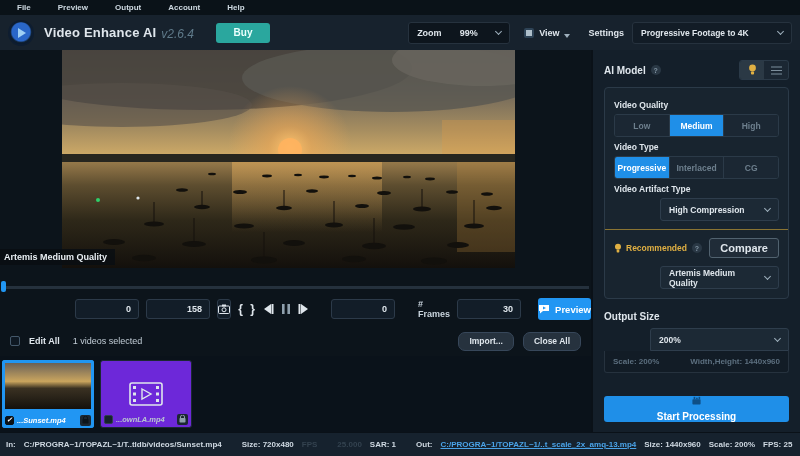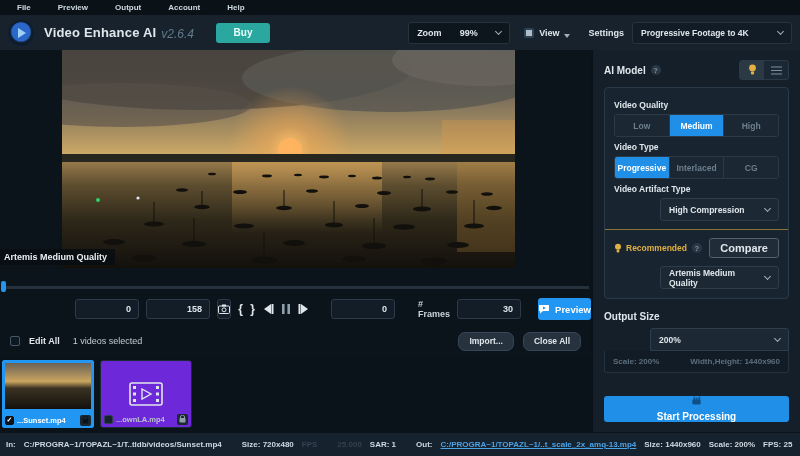--- a/index.html
+++ b/index.html
@@ -60,21 +60,21 @@
   .editrow { position:absolute; left:0; top:278px; width:591px; height:26px; display:flex; align-items:center; padding:0 10px; gap:9px; }
   .cb { width:10px; height:10px; border:1.5px solid #44586a; border-radius:2px; background:#0e1822; flex:none; cursor:pointer; }
   .editrow .lbl { font-size:9px; font-weight:bold; }
   .editrow .status { font-size:9px; color:#c2cdd6; margin-left:4px; }
   .smallbtn { height:19px; padding:0 10px; background:#26323e; border:1px solid #37475a; border-radius:7px;
     color:#dfe6ec; font-size:8.5px; font-weight:bold; cursor:pointer; font-family:inherit; }
   .editrow .spacer { flex:1; }
 
   
   .filestrip { position:absolute; left:0; top:306px; width:591px; height:76px; background:#0a121a; display:flex; gap:6px; padding:4px 0 0 2px; }
-  .thumb { width:92px; height:68px; border-radius:3px; overflow:hidden; position:relative; cursor:pointer; }
+  .thumb { width:92px; height:68px; border-radius:3px; overflow:hidden; position:relative; cursor:pointer;font-style:italic; }
   .thumb.sel { background:#2196f3; box-shadow:0 0 0 2px #2196f3 inset; }
   .thumb.unsel { background:#6d28d9; border:1px solid #1c2833; display:flex; flex-direction:column;justify-content:flex-end; }
   .thumb .pic { position:absolute; left:3px; top:3px; right:3px; height:46px;
     background:linear-gradient(#6a6158 0%, #caa55e 40%, #3a3122 55%, #14110d 100%); }
   .thumb .fname { position:absolute; left:0; right:0; bottom:0; height:16px; display:flex; align-items:center; gap:3px;
     padding:0 3px; font-size:7.5px; font-weight:bold; }
   .thumb.sel .fname { color:#fff; }
   .thumb.unsel .fname { color:#b9c5cf; }
   .minicb { width:9px; height:9px; border-radius:2px; flex:none; display:flex; align-items:center; justify-content:center; font-size:7px; cursor:pointer;}
   .minicb.checked { background:#0b1218; color:#fff; border:1px solid #0b1218; }

